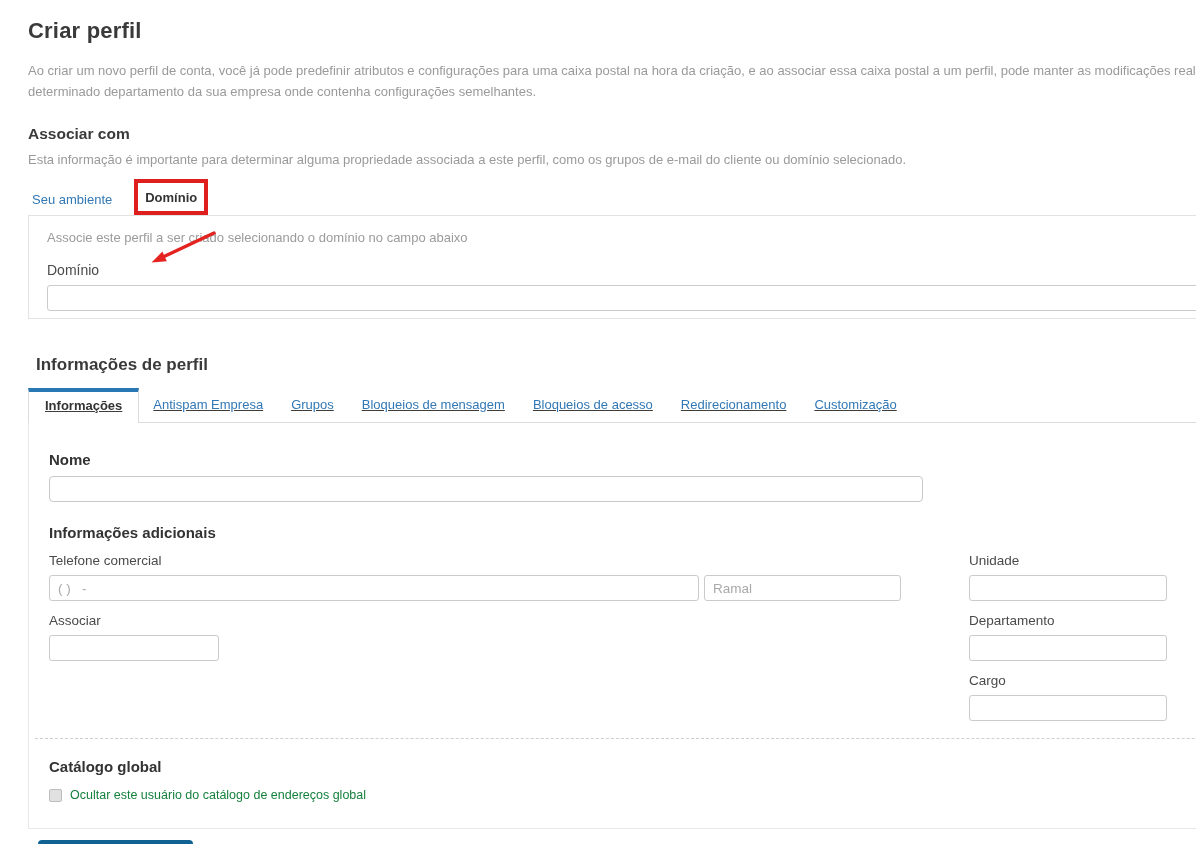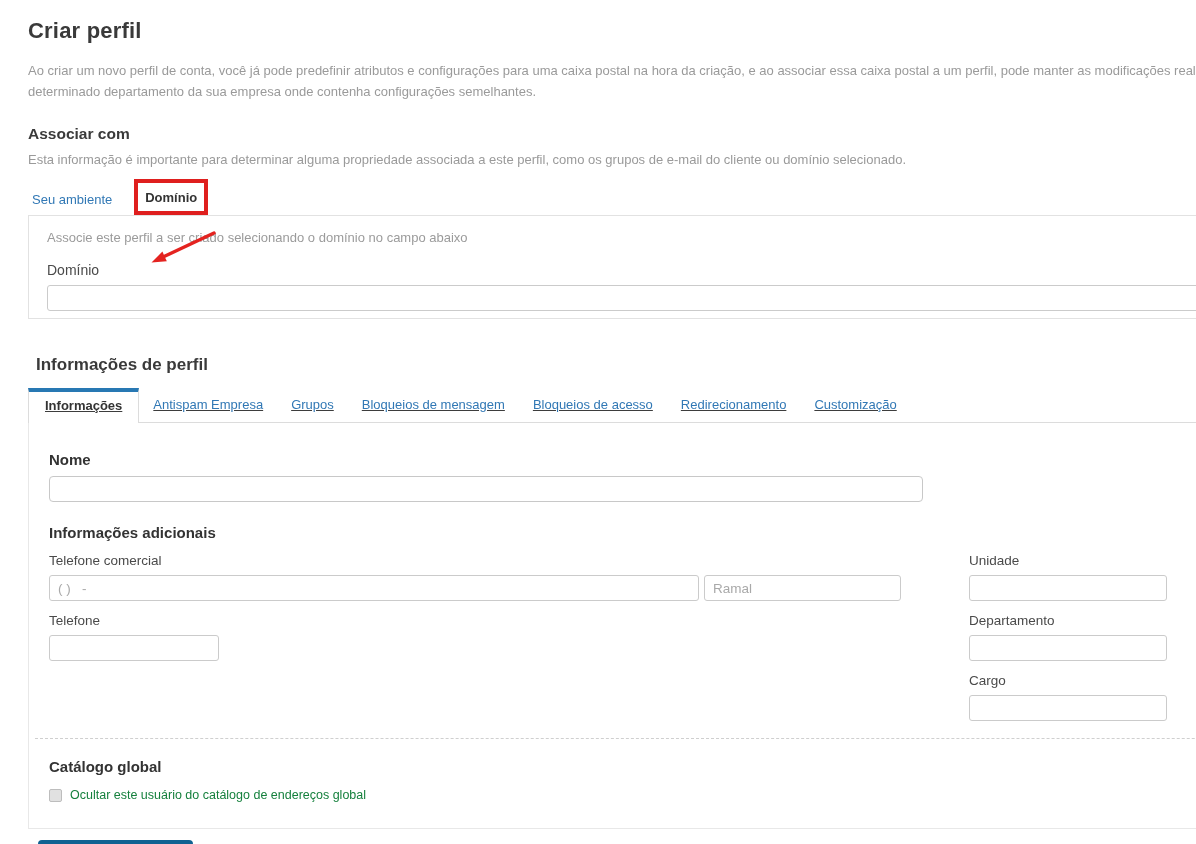--- a/index.html
+++ b/index.html
@@ -117,21 +117,21 @@
           </div>
         </div>
         <div class="fcol-right">
           <div class="field-label">Unidade</div>
           <input type="text" class="input-right" style="">
         </div>
       </div>
 
       <div class="frow">
         <div>
-          <div class="field-label">Telefone</div>
+          <div class="field-label">Associar</div>
           <input type="text" class="input-sm-left" style="">
         </div>
         <div class="fcol-right">
           <div class="field-label">Departamento</div>
           <input type="text" class="input-right" style="">
         </div>
       </div>
 
       <div class="frow">
         <div class="fcol-right">

